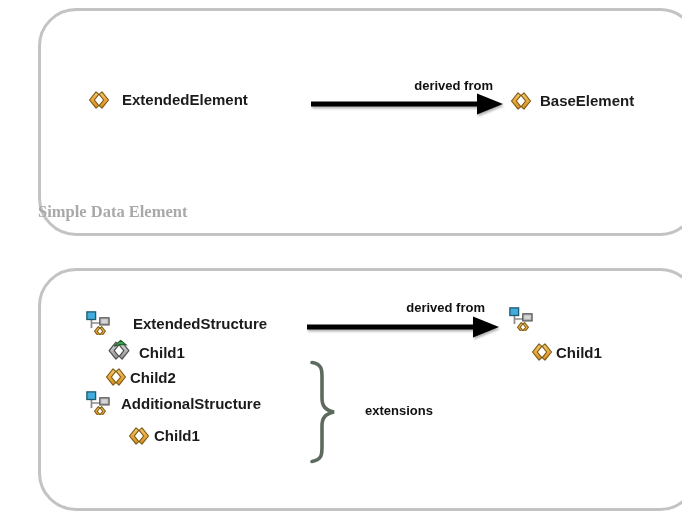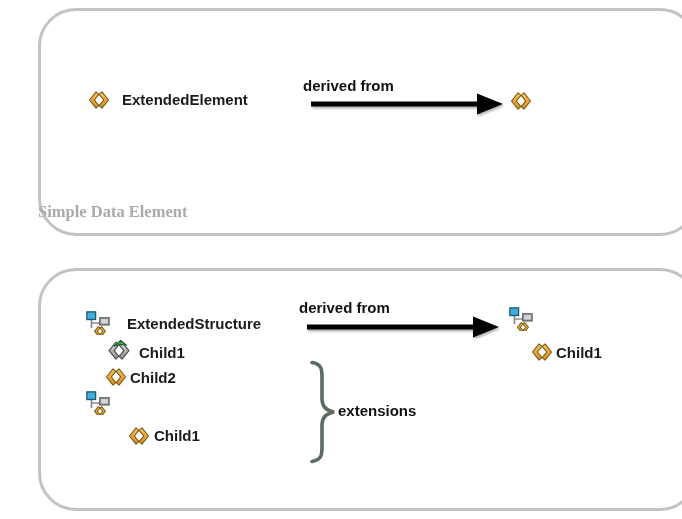--- a/index.html
+++ b/index.html
@@ -26,22 +26,22 @@
     font-size:16.5px;font-weight:bold;color:#A9A9A9;
     white-space:nowrap;
     font-family:Liberation Serif, serif;
   }
   .item-label{
     position:absolute;
     font-size:15px;font-weight:bold;color:#1B1B1B;
     white-space:nowrap;line-height:18px;
   }
   .arrow-label{
-    position:absolute;text-align:left;
-    font-size:15px;font-weight:bold;color:#111;
+    position:absolute;text-align:right;
+    font-size:13px;font-weight:bold;color:#111;
     white-space:nowrap;line-height:18px;
   }
   .icon{position:absolute;}
   .arrow-svg{position:absolute;filter:drop-shadow(1px 2px 1px rgba(0,0,0,0.30));}
   .brace-svg{position:absolute;}
   #svg-defs{position:absolute;width:0;height:0;}
 </style>
 </head>
 <body>
 
@@ -74,52 +74,54 @@
 
   <div class="arrow-label" style="left:275px;top:77px;width:190px">derived from</div>
   <svg class="arrow-svg" style="left:281px;top:91px" width="196" height="26" viewBox="0 0 196 26">
     <line x1="2" y1="13" x2="172" y2="13" stroke="#000" stroke-width="5"></line>
     <polygon points="168,2.5 194,13 168,23.5" fill="#000"></polygon>
   </svg>
 
   <svg class="icon" style="left:482px;top:92px" width="22" height="18" viewBox="0 0 20 17">
     <use href="#chevrons" fill="url(#goldGrad)" stroke="#7E5D15" stroke-width="1.1"></use>
   </svg>
+  <div class="item-label" style="left:512px;top:92px">BaseElement</div>
 
   <div class="caption" style="top:202px">Simple Data Element</div>
 
   <div class="panel structured"></div>
 
   <svg class="icon" style="left:58px;top:311px" width="24" height="24" viewBox="0 0 22 22">
     <path d="M5,8 L5,15.5 M5,11 L13,11" stroke="#8C8C8C" stroke-width="1.6" fill="none"></path>
     <rect x="0.8" y="0.8" width="8" height="7" fill="#41ADDC" stroke="#1F5A73" stroke-width="1.2"></rect>
     <rect x="12.6" y="6.2" width="8.6" height="6.6" fill="#ABABAB" stroke="#505050" stroke-width="1"></rect>
     <rect x="14" y="7.6" width="5.8" height="3.6" fill="#D6D6D6"></rect>
     <use href="#chevrons" transform="translate(7.2,13.8) scale(0.56)" fill="url(#goldGrad)" stroke="#7E5D15" stroke-width="1.8"></use>
   </svg>
-  <div class="item-label" style="left:99px;top:315px">ExtendedStructure</div>
+  <div class="item-label" style="left:105px;top:315px">ExtendedStructure</div>
 
   <svg class="icon" style="left:80px;top:339px" width="22" height="21" viewBox="0 0 20 19">
     <use href="#chevrons" y="2" fill="url(#grayGrad)" stroke="#4F4F4F" stroke-width="1.1"></use>
     <polygon points="5.5,6.5 11.5,1.2 16.5,5.2 11,5" fill="#44A04F" stroke="#1F5D2A" stroke-width="1"></polygon>
   </svg>
   <div class="item-label" style="left:111px;top:344px">Child1</div>
 
   <svg class="icon" style="left:77px;top:368px" width="22" height="18" viewBox="0 0 20 17">
     <use href="#chevrons" fill="url(#goldGrad)" stroke="#7E5D15" stroke-width="1.1"></use>
   </svg>
   <div class="item-label" style="left:102px;top:369px">Child2</div>
 
   <svg class="icon" style="left:58px;top:391px" width="24" height="24" viewBox="0 0 22 22">
     <path d="M5,8 L5,15.5 M5,11 L13,11" stroke="#8C8C8C" stroke-width="1.6" fill="none"></path>
     <rect x="0.8" y="0.8" width="8" height="7" fill="#41ADDC" stroke="#1F5A73" stroke-width="1.2"></rect>
     <rect x="12.6" y="6.2" width="8.6" height="6.6" fill="#ABABAB" stroke="#505050" stroke-width="1"></rect>
     <rect x="14" y="7.6" width="5.8" height="3.6" fill="#D6D6D6"></rect>
     <use href="#chevrons" transform="translate(7.2,13.8) scale(0.56)" fill="url(#goldGrad)" stroke="#7E5D15" stroke-width="1.8"></use>
   </svg>
+  <div class="item-label" style="left:93px;top:395px">AdditionalStructure</div>
 
   <svg class="icon" style="left:100px;top:427px" width="22" height="18" viewBox="0 0 20 17">
     <use href="#chevrons" fill="url(#goldGrad)" stroke="#7E5D15" stroke-width="1.1"></use>
   </svg>
   <div class="item-label" style="left:126px;top:427px">Child1</div>
 
   <div class="arrow-label" style="left:271px;top:299px;width:186px">derived from</div>
   <svg class="arrow-svg" style="left:277px;top:314px" width="196" height="26" viewBox="0 0 196 26">
     <line x1="2" y1="13" x2="172" y2="13" stroke="#000" stroke-width="5"></line>
     <polygon points="168,2.5 194,13 168,23.5" fill="#000"></polygon>
@@ -134,16 +136,16 @@
   </svg>
 
   <svg class="icon" style="left:503px;top:343px" width="22" height="18" viewBox="0 0 20 17">
     <use href="#chevrons" fill="url(#goldGrad)" stroke="#7E5D15" stroke-width="1.1"></use>
   </svg>
   <div class="item-label" style="left:528px;top:344px">Child1</div>
 
   <svg class="brace-svg" style="left:277px;top:360px" width="34" height="104" viewBox="0 0 34 104">
     <path d="M7,2.5 C17,4 17,10 17,17 L17,38 C17,46 20,50 29,52 C20,54 17,58 17,66 L17,87 C17,94 17,100 7,101.5" fill="none" stroke="#5D6B5F" stroke-width="3.6" stroke-linecap="round"></path>
   </svg>
-  <div class="arrow-label" style="left:310px;top:402px">extensions</div>
+  <div class="arrow-label" style="left:337px;top:402px">extensions</div>
 
 
 </div>
 
 </body></html>

